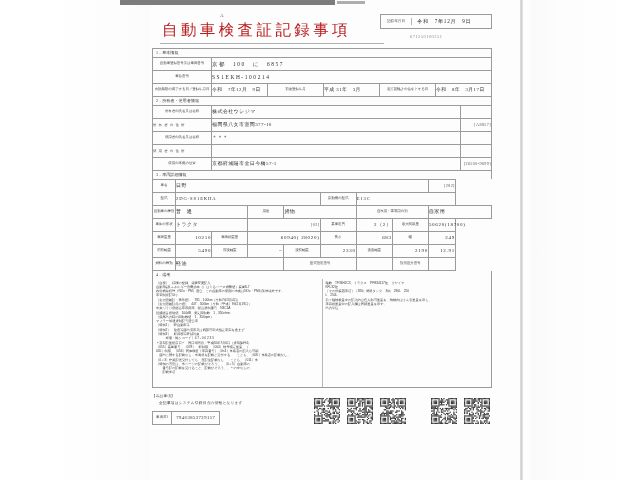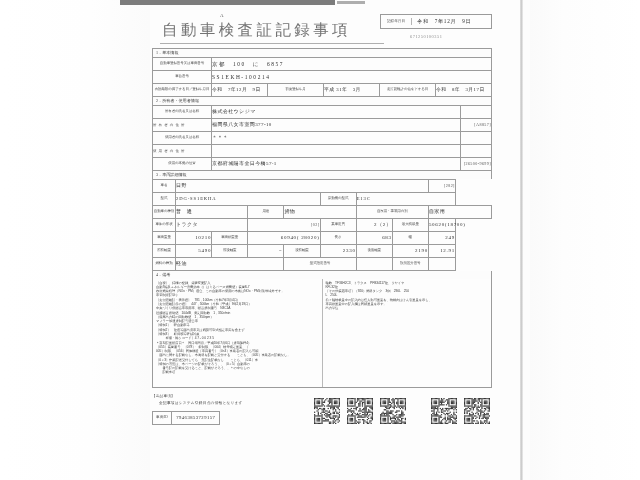--- a/index.html
+++ b/index.html
@@ -77,21 +77,21 @@
     left: 68px; top: 5px;
     font-size: 5px;
     color: #555;
   }
   .doc-title {
     position: absolute;
     left: 10px; top: 12px;
     font-size: 15.5px;
     letter-spacing: 3.4px;
     font-family: Liberation Serif, serif;
-    color: #737373;
+    color: #b91c1c;
     white-space: nowrap;
     text-align: center;
   }
   .title-underline {
     position: absolute;
     left: 8px; top: 35px;
     width: 224px; height: 1px;
     background: #7c7c7c;
     opacity: .6;
   }

